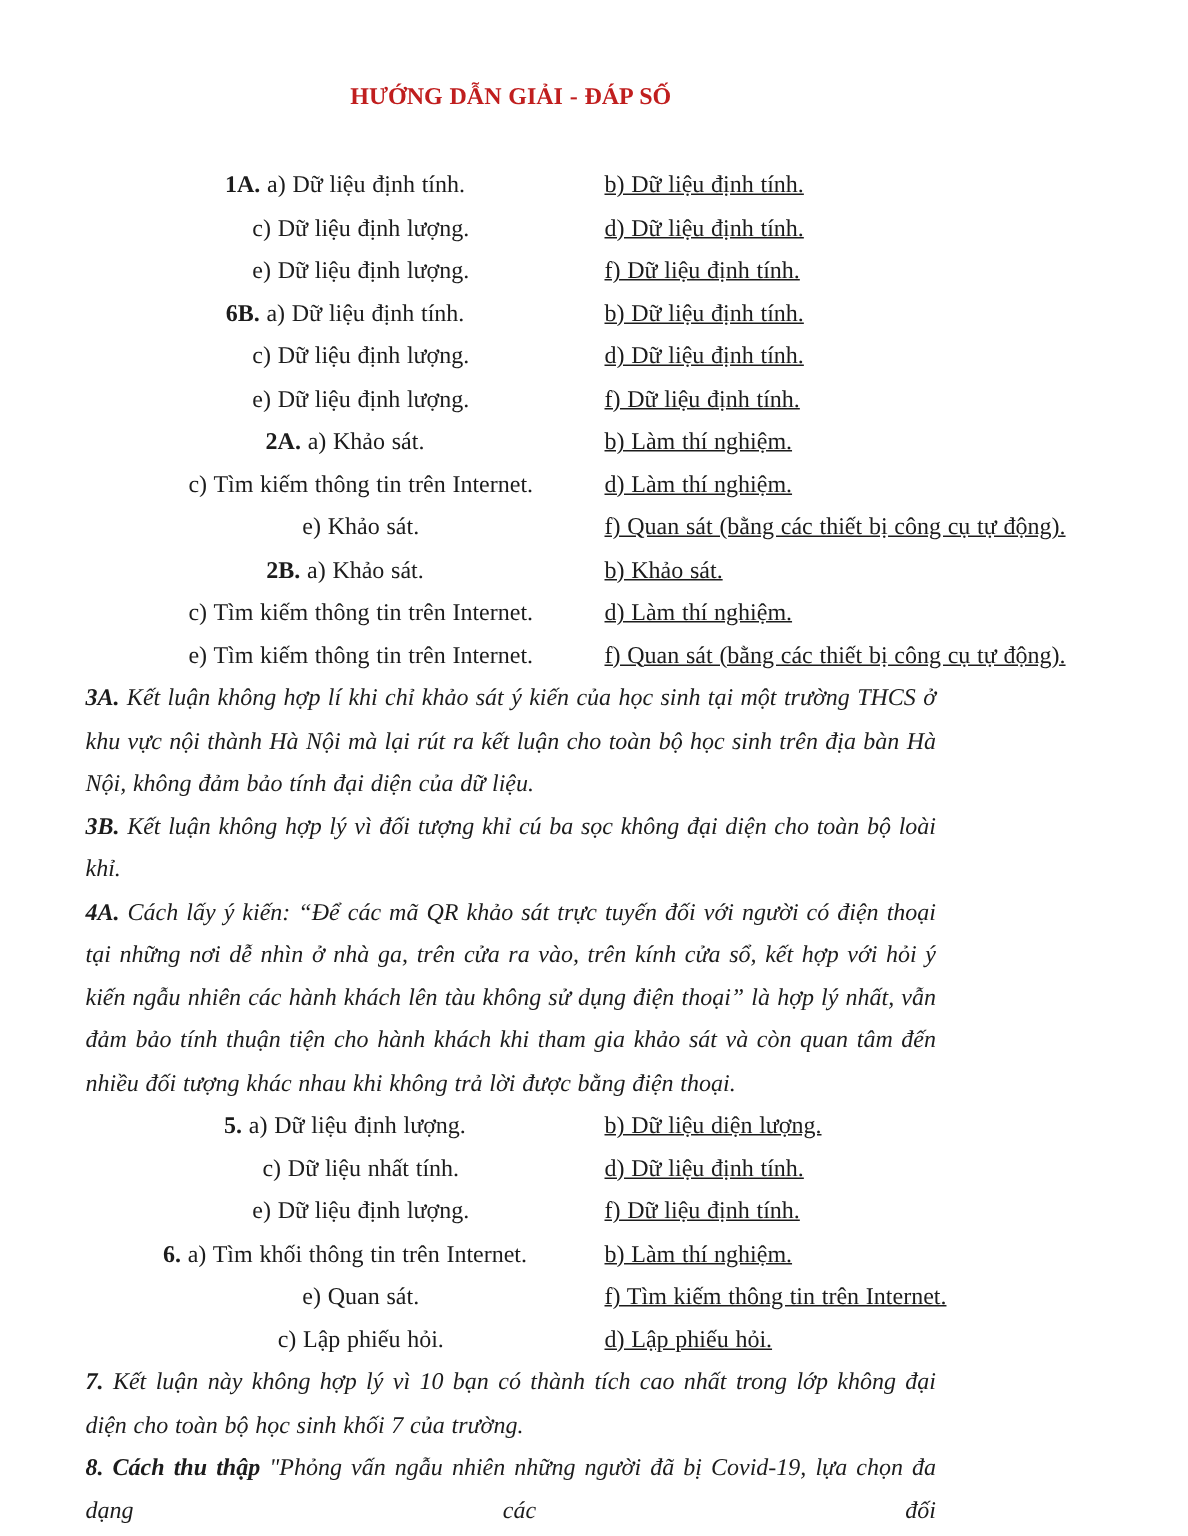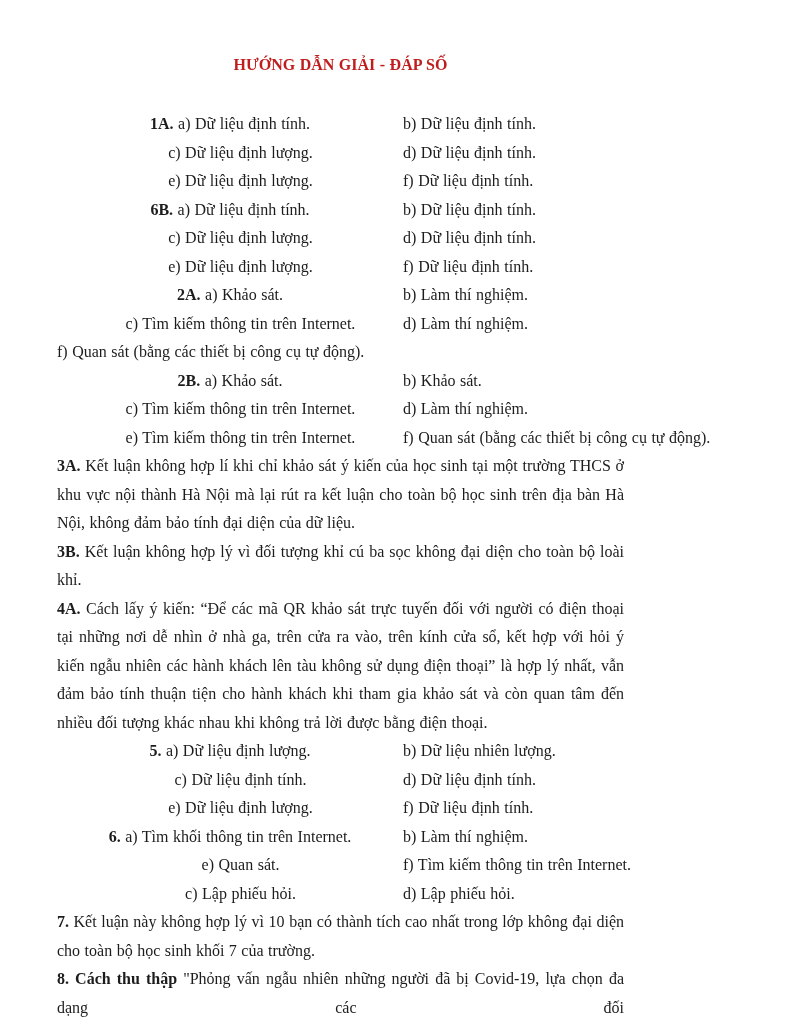--- a/index.html
+++ b/index.html
@@ -33,26 +33,27 @@
     display: flex;
     line-height: 28.5px;
   }
   .cell { white-space: nowrap; }
   .cell.left {
     flex: 0 0 346px;
     width: 346px;
     text-align: center;
   }
   .cell.left.sub { padding-left: 21px; box-sizing: border-box; }
-  .cell.right { flex: 1 1 auto; }
+  .cell.right { flex: 1 1 auto; text-decoration: underline; }
   .lbl { font-weight: bold; }
   .para {
     margin: 0;
     line-height: 28.5px;
     text-align: justify;
+    font-style: italic;
   }
   .para.cont { text-align-last: justify; }
 </style>
 </head>
 <body style="color: rgb(28, 28, 28);">
 
 <div class="page">
   <div class="title" style="color: rgb(192, 30, 30);">HƯỚNG DẪN GIẢI - ĐÁP SỐ</div>
   <div id="content">
       <div class="row">
@@ -81,43 +82,44 @@
       </div>
       <div class="row">
         <div class="cell left"><span class="lbl">2A.</span> <span>a) Khảo sát.</span></div>
         <div class="cell right"><span>b) Làm thí nghiệm.</span></div>
       </div>
       <div class="row">
         <div class="cell left sub"><span>c) Tìm kiếm thông tin trên Internet.</span></div>
         <div class="cell right"><span>d) Làm thí nghiệm.</span></div>
       </div>
       <div class="row">
+        <div class="cell left sub"><span>e) Khảo sát.</span></div>
         <div class="cell right"><span>f) Quan sát (bằng các thiết bị công cụ tự động).</span></div>
       </div>
       <div class="row">
         <div class="cell left"><span class="lbl">2B.</span> <span>a) Khảo sát.</span></div>
         <div class="cell right"><span>b) Khảo sát.</span></div>
       </div>
       <div class="row">
         <div class="cell left sub"><span>c) Tìm kiếm thông tin trên Internet.</span></div>
         <div class="cell right"><span>d) Làm thí nghiệm.</span></div>
       </div>
       <div class="row">
         <div class="cell left sub"><span>e) Tìm kiếm thông tin trên Internet.</span></div>
         <div class="cell right"><span>f) Quan sát (bằng các thiết bị công cụ tự động).</span></div>
       </div>
       <p class="para"><span class="lbl">3A.</span> <span>Kết luận không hợp lí khi chỉ khảo sát ý kiến của học sinh tại một trường THCS ở khu vực nội thành Hà Nội mà lại rút ra kết luận cho toàn bộ học sinh trên địa bàn Hà Nội, không đảm bảo tính đại diện của dữ liệu.</span></p>
       <p class="para"><span class="lbl">3B.</span> <span>Kết luận không hợp lý vì đối tượng khỉ cú ba sọc không đại diện cho toàn bộ loài khỉ.</span></p>
       <p class="para"><span class="lbl">4A.</span> <span>Cách lấy ý kiến: “Để các mã QR khảo sát trực tuyến đối với người có điện thoại tại những nơi dễ nhìn ở nhà ga, trên cửa ra vào, trên kính cửa sổ, kết hợp với hỏi ý kiến ngẫu nhiên các hành khách lên tàu không sử dụng điện thoại” là hợp lý nhất, vẫn đảm bảo tính thuận tiện cho hành khách khi tham gia khảo sát và còn quan tâm đến nhiều đối tượng khác nhau khi không trả lời được bằng điện thoại.</span></p>
       <div class="row">
         <div class="cell left"><span class="lbl">5.</span> <span>a) Dữ liệu định lượng.</span></div>
-        <div class="cell right"><span>b) Dữ liệu nhiên lượng.</span></div>
+        <div class="cell right"><span>b) Dữ liệu diện lượng.</span></div>
       </div>
       <div class="row">
-        <div class="cell left sub"><span>c) Dữ liệu định tính.</span></div>
+        <div class="cell left sub"><span>c) Dữ liệu nhất tính.</span></div>
         <div class="cell right"><span>d) Dữ liệu định tính.</span></div>
       </div>
       <div class="row">
         <div class="cell left sub"><span>e) Dữ liệu định lượng.</span></div>
         <div class="cell right"><span>f) Dữ liệu định tính.</span></div>
       </div>
       <div class="row">
         <div class="cell left"><span class="lbl">6.</span> <span>a) Tìm khối thông tin trên Internet.</span></div>
         <div class="cell right"><span>b) Làm thí nghiệm.</span></div>
       </div>

